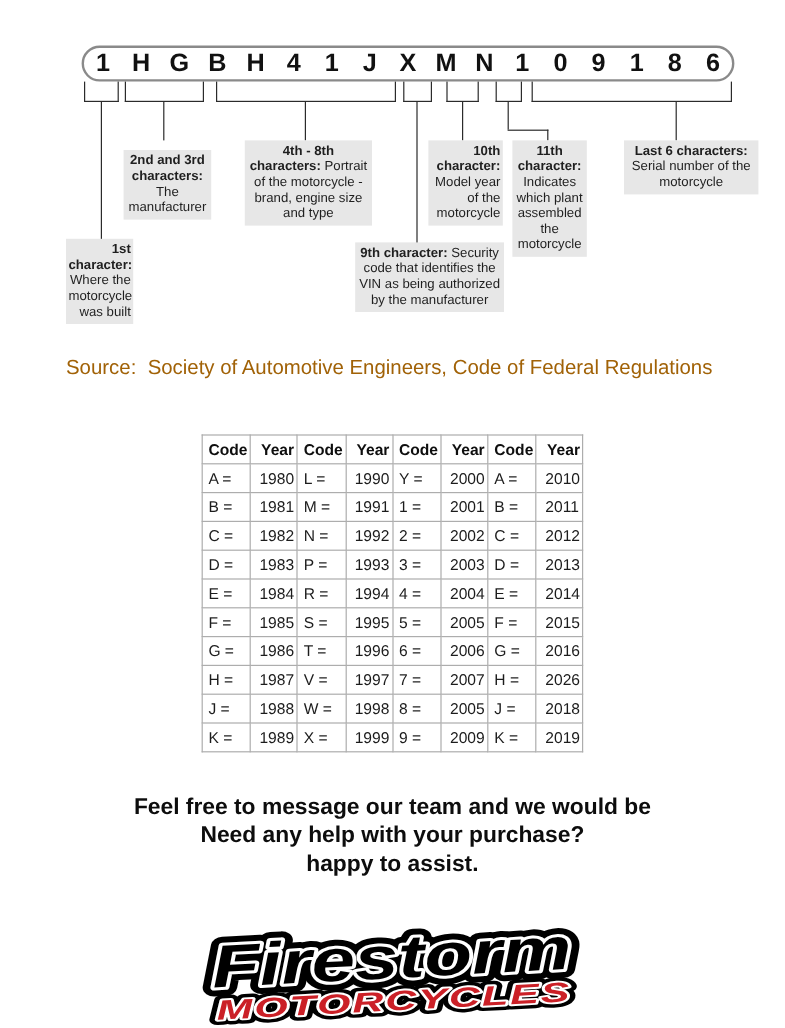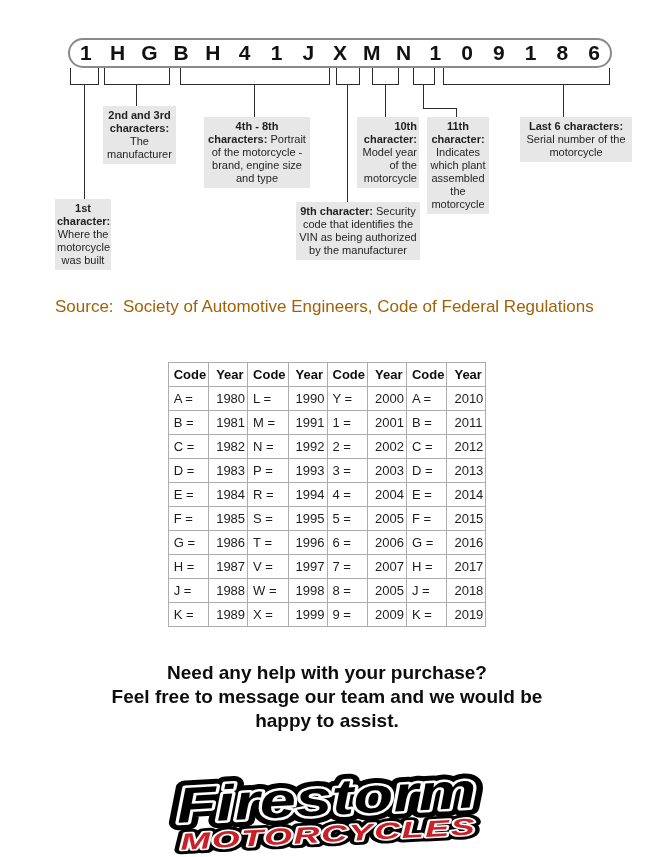--- a/index.html
+++ b/index.html
@@ -50,22 +50,22 @@
   #stem6c{left:456px;top:108px;height:9px;}
   #stem7{left:563px;top:85px;height:32px;}
 
   
   .callout{
     position:absolute;background:#e7e7e7;
     font-size:11px;line-height:13px;text-align:center;
     padding:3px 2px;box-sizing:border-box;color:#1f1f1f;
   }
   .co-head{font-weight:bold;}
-  #co-1st {left:55px; top:199px;width:56px;}
-  #co-23  {left:103px;top:106px;width:73px;}
+  #co-1st {left:55px; top:199px;width:56px;text-align:right;}
+  #co-23  {left:103px;top:125px;width:73px;}
   #co-48  {left:204px;top:117px;width:106px;}
   #co-9th {left:296px;top:202px;width:124px;}
   #co-10th{left:357px;top:117px;width:62px;text-align:right;}
   #co-11th{left:427px;top:117px;width:62px;}
   #co-l6  {left:520px;top:117px;width:112px;}
 
   
   .source-note{
     position:absolute;left:55px;top:297px;
     font-size:17px;color:#a16207;white-space:pre;
@@ -74,21 +74,21 @@
   
   .year-table-wrap{position:absolute;left:0;top:362px;width:654px;display:flex;justify-content:center;}
   table.year-table{border-collapse:collapse;}
   .year-table th,.year-table td{
     border:1px solid #adadad;
     font-size:13px;line-height:15px;
     padding:4px 2px 4px 5px;
     text-align:left;vertical-align:middle;
     color:#1c1c1c;background:#fff;
   }
-  .year-table th{font-weight:bold;color:#0e0e0e;}
+  .year-table th{font-weight:bold;color:#0e0e0e;text-align:right;}
   .cell-code{width:31px;}
   .cell-year{width:27px;padding-left:7px !important;}
 
   
   .help-msg{
     position:absolute;left:0;top:661px;width:654px;
     text-align:center;font-weight:bold;
     font-size:19px;line-height:24px;color:#0d0d0d;
   }
 
@@ -255,21 +255,21 @@
             <td class="cell-year">2016</td>
           </tr>
           <tr>
             <td class="cell-code">H =</td>
             <td class="cell-year">1987</td>
             <td class="cell-code">V =</td>
             <td class="cell-year">1997</td>
             <td class="cell-code">7 =</td>
             <td class="cell-year">2007</td>
             <td class="cell-code">H =</td>
-            <td class="cell-year">2017</td>
+            <td class="cell-year">2026</td>
           </tr>
           <tr>
             <td class="cell-code">J =</td>
             <td class="cell-year">1988</td>
             <td class="cell-code">W =</td>
             <td class="cell-year">1998</td>
             <td class="cell-code">8 =</td>
             <td class="cell-year">2005</td>
             <td class="cell-code">J =</td>
             <td class="cell-year">2018</td>
@@ -282,22 +282,22 @@
             <td class="cell-code">9 =</td>
             <td class="cell-year">2009</td>
             <td class="cell-code">K =</td>
             <td class="cell-year">2019</td>
           </tr>
         </tbody>
     </table>
   </div>
 
   <div class="help-msg">
+    <div>Feel free to message our team and we would be</div>
     <div>Need any help with your purchase?</div>
-    <div>Feel free to message our team and we would be</div>
     <div>happy to assist.</div>
   </div>
 
   <div class="logo-wrap">
     <svg width="390" height="96" viewBox="0 0 390 96">
       <g transform="rotate(-3 195 48)" font-family="Liberation Sans, sans-serif" font-style="italic" text-anchor="middle">
         <g font-size="50" font-weight="bold">
           <text x="195" y="52" textLength="300" lengthAdjust="spacingAndGlyphs" fill="none" stroke="#000000" stroke-width="15" stroke-linejoin="round">Firestorm</text>
           <text x="195" y="52" textLength="300" lengthAdjust="spacingAndGlyphs" fill="none" stroke="#ffffff" stroke-width="5" stroke-linejoin="round">Firestorm</text>
           <text x="195" y="52" textLength="300" lengthAdjust="spacingAndGlyphs" fill="#000000">Firestorm</text>

